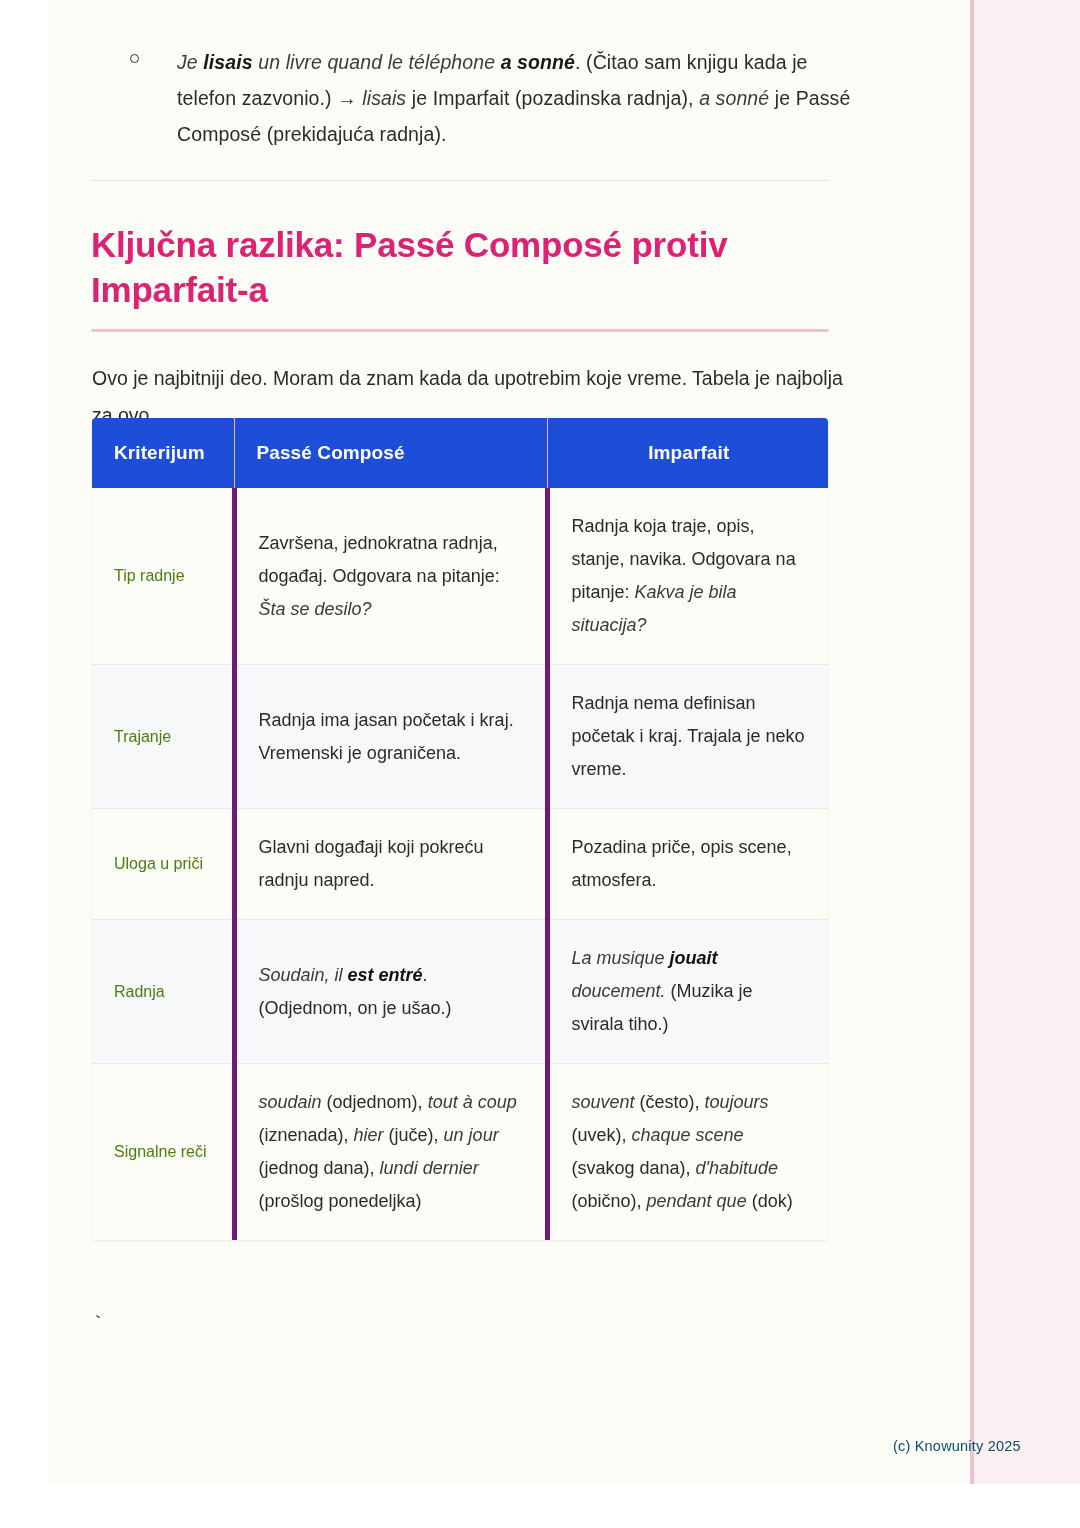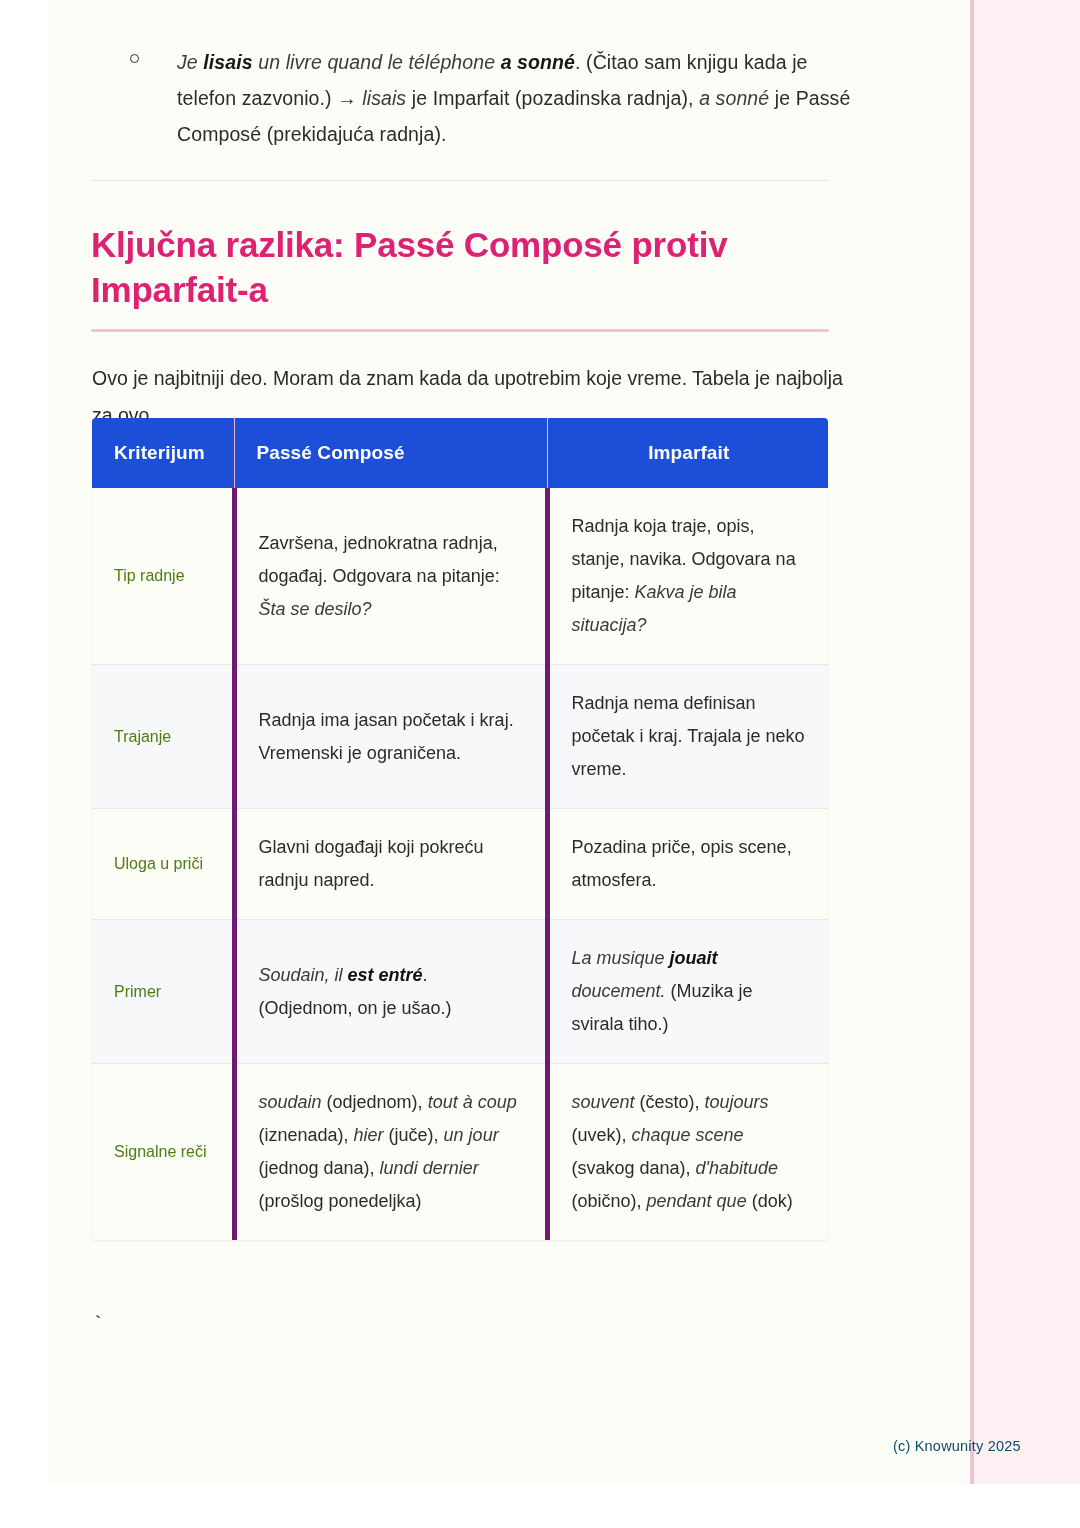--- a/index.html
+++ b/index.html
@@ -258,21 +258,21 @@
             <td>Radnja nema definisan početak i kraj. Trajala je neko vreme.</td>
           </tr>
 
           <tr class="plain">
             <td class="key">Uloga u priči</td>
             <td>Glavni događaji koji pokreću radnju napred.</td>
             <td>Pozadina priče, opis scene, atmosfera.</td>
           </tr>
 
           <tr class="alt">
-            <td class="key">Primer</td>
+            <td class="key">Radnja</td>
             <td><i>Soudain, il </i><b class="bi">est entré</b>. (Odjednom, on je ušao.)</td>
             <td><i>La musique </i><b class="bi">jouait</b><i> doucement.</i> (Muzika je svirala tiho.)</td>
           </tr>
 
           <tr class="plain">
             <td class="key">Signalne reči</td>
             <td><i>soudain</i> (odjednom), <i>tout à coup</i> (iznenada), <i>hier</i> (juče), <i>un jour</i> (jednog dana), <i>lundi dernier</i> (prošlog ponedeljka)</td>
             <td><i>souvent</i> (često), <i>toujours</i> (uvek), <i>chaque scene</i> (svakog dana), <i>d'habitude</i> (obično), <i>pendant que</i> (dok)</td>
           </tr>
 

